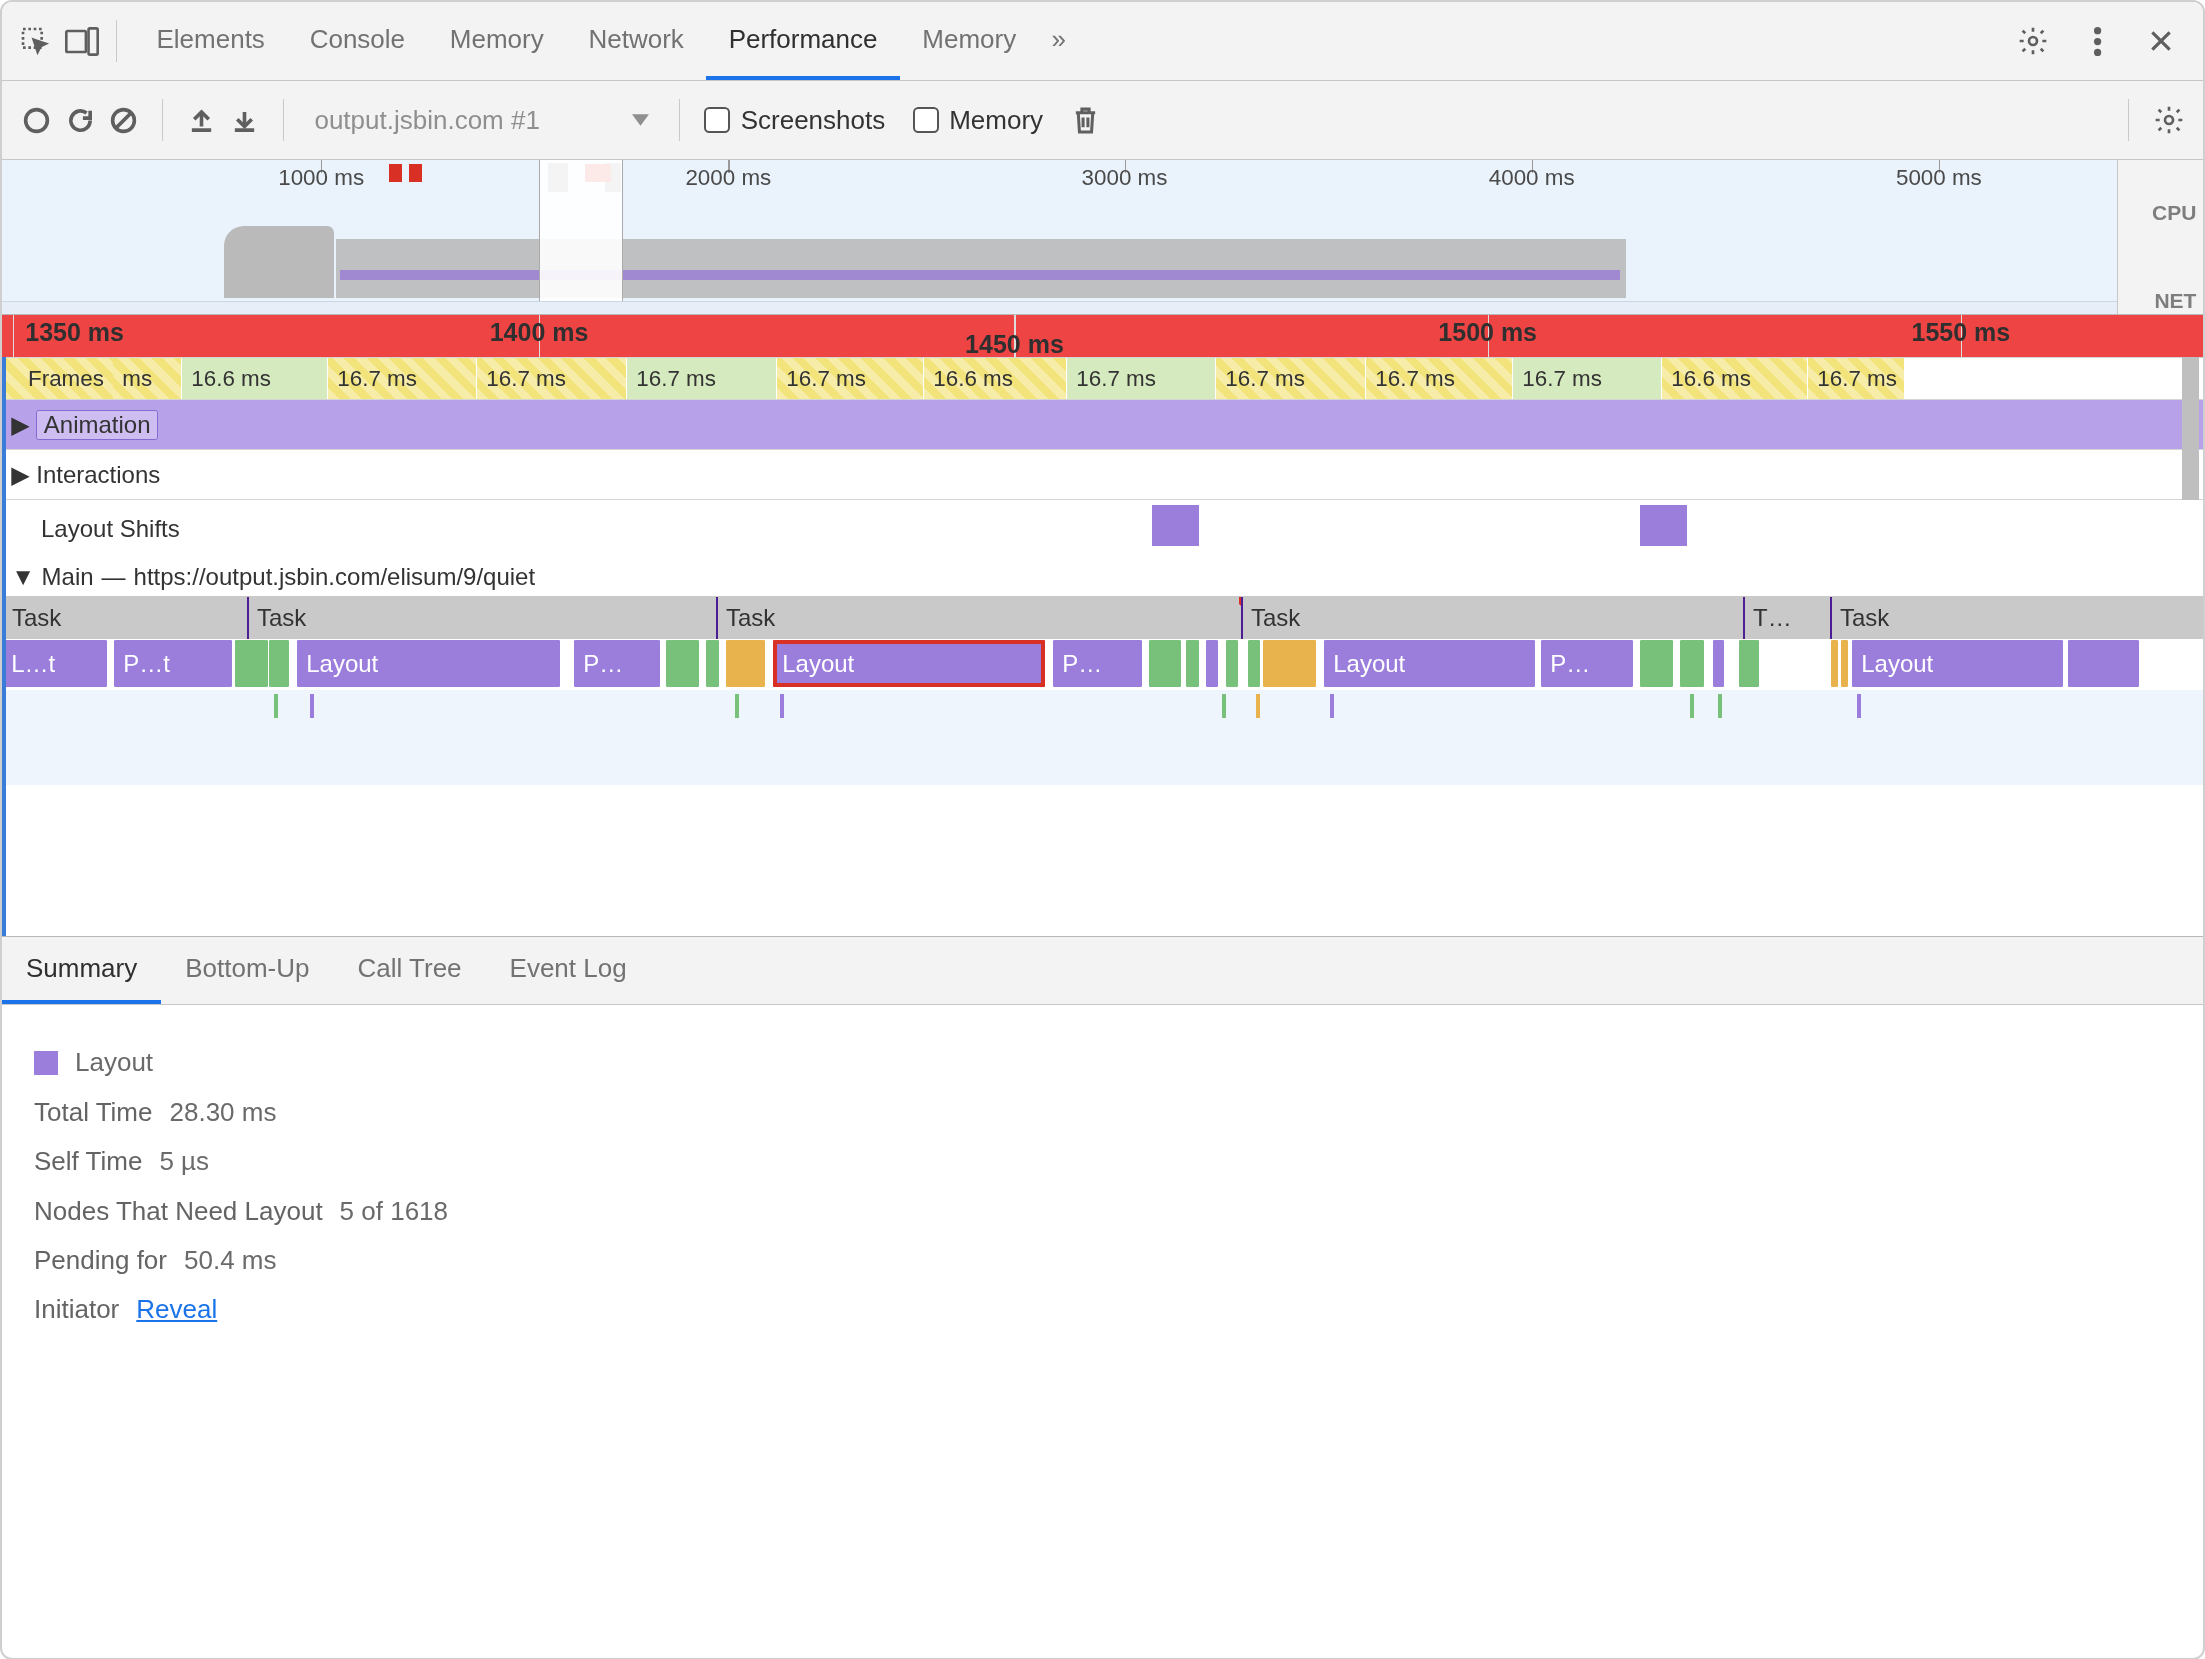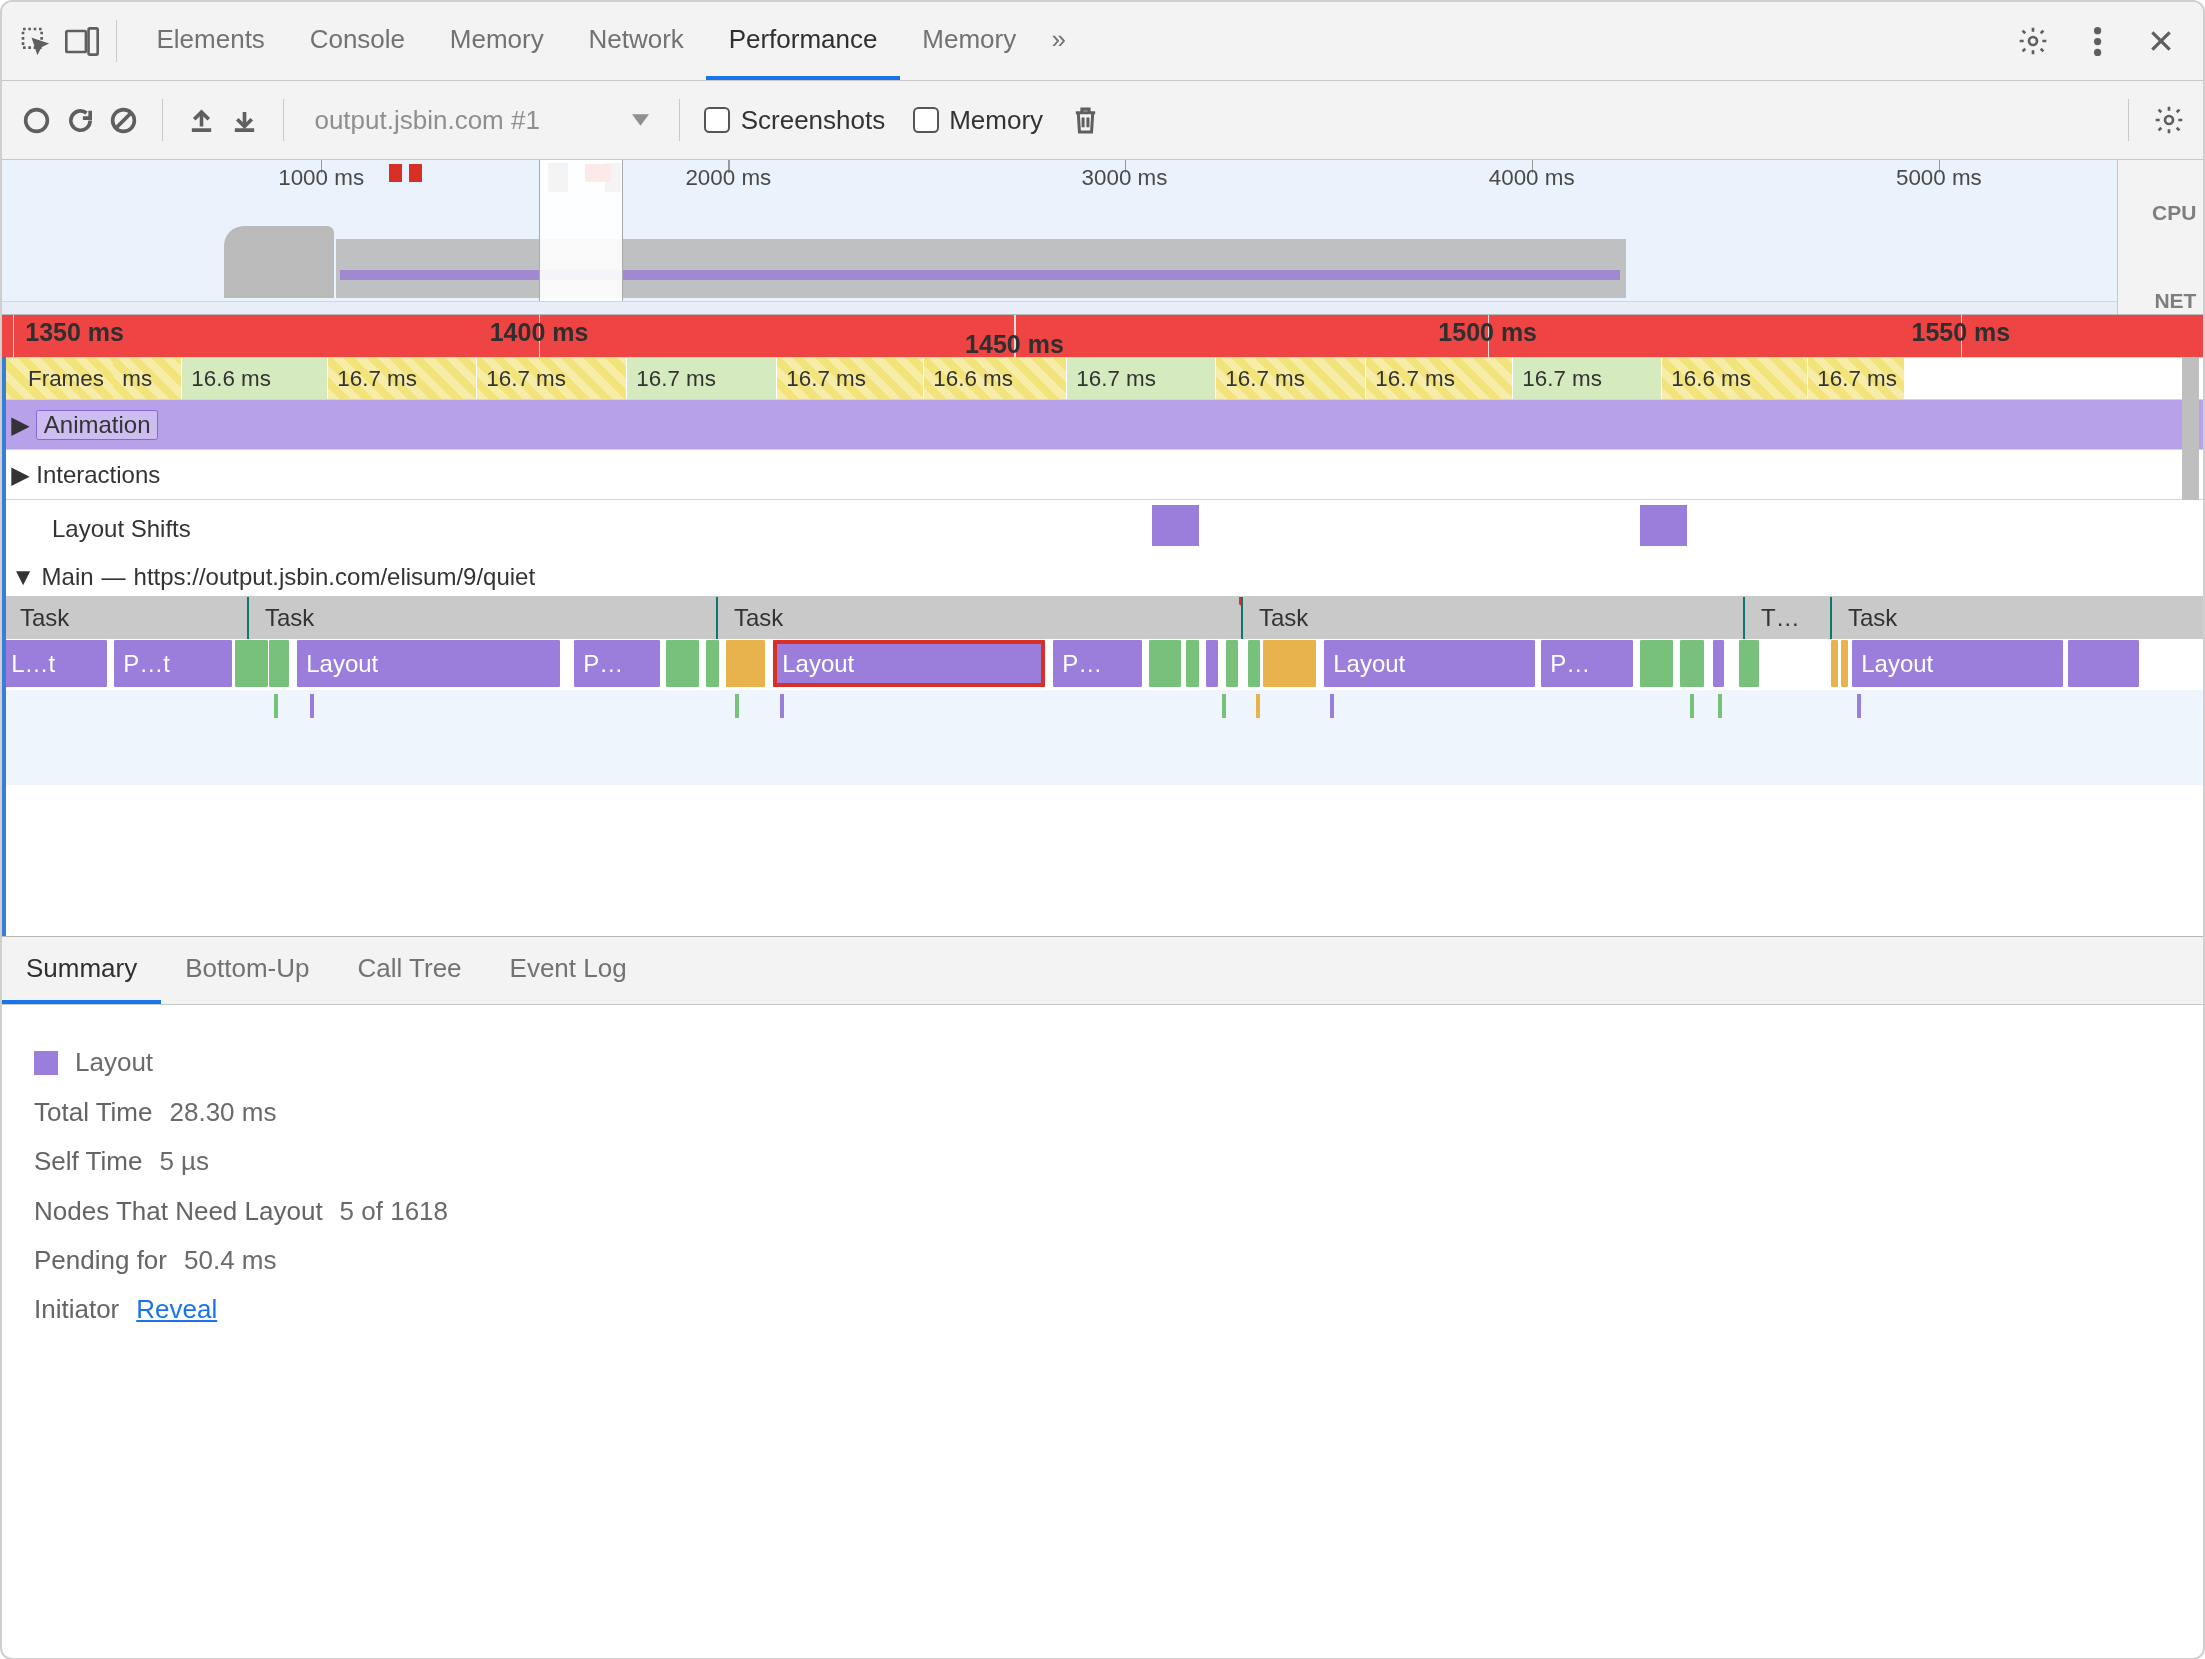--- a/index.html
+++ b/index.html
@@ -255,21 +255,21 @@
   }
   .row-main-header .tri { margin-right: 6.6px; }
 
   .task-row {
     position: relative;
     height: 43px;
     background: #c9c9c9;
     font-size: 24px;
     border-bottom: 1.3px solid #fff;
   }
-  .task { position:absolute; top:0; bottom:0; background:#c9c9c9; padding-left:16px; border-left: 2px solid #0f766e; display:flex; align-items:center;}
+  .task { position:absolute; top:0; bottom:0; background:#c9c9c9; padding-left:8px; border-left: 2px solid #4c1d95; display:flex; align-items:center;}
   .task-red-tri { position:absolute; top:0; width:0; height:0; border-right: 18.4px solid #d93025; border-bottom: 18.4px solid transparent; }
 
   .act-row {
     position: relative;
     height: 50px;
     background:#fff;
   }
   .act {
     position:absolute;
     top: 0;
@@ -527,21 +527,21 @@
     <span class="tri">▶</span>
     <span class="lbl">Animation</span>
   </div>
 
   <div class="row-band row-interactions">
     <span class="tri">▶</span>
     <span>Interactions</span>
   </div>
 
   <div class="row-layoutshift">
-    <span style="position:absolute; left:50px; top:14.5px; font-size:24px;">Layout Shifts</span>
+    <span style="position:absolute; left:39px; top:14.5px; font-size:24px;">Layout Shifts</span>
     <span class="ls-block" style="left:1150px;"></span>
     <span class="ls-block" style="left:1638px;"></span>
   </div>
 
   <div class="row-main-header">
     <span class="tri">▼</span>
     <span>Main</span>
     <span style="margin:0 8px;">—</span>
     <span>https://output.jsbin.com/elisum/9/quiet</span>
   </div>

